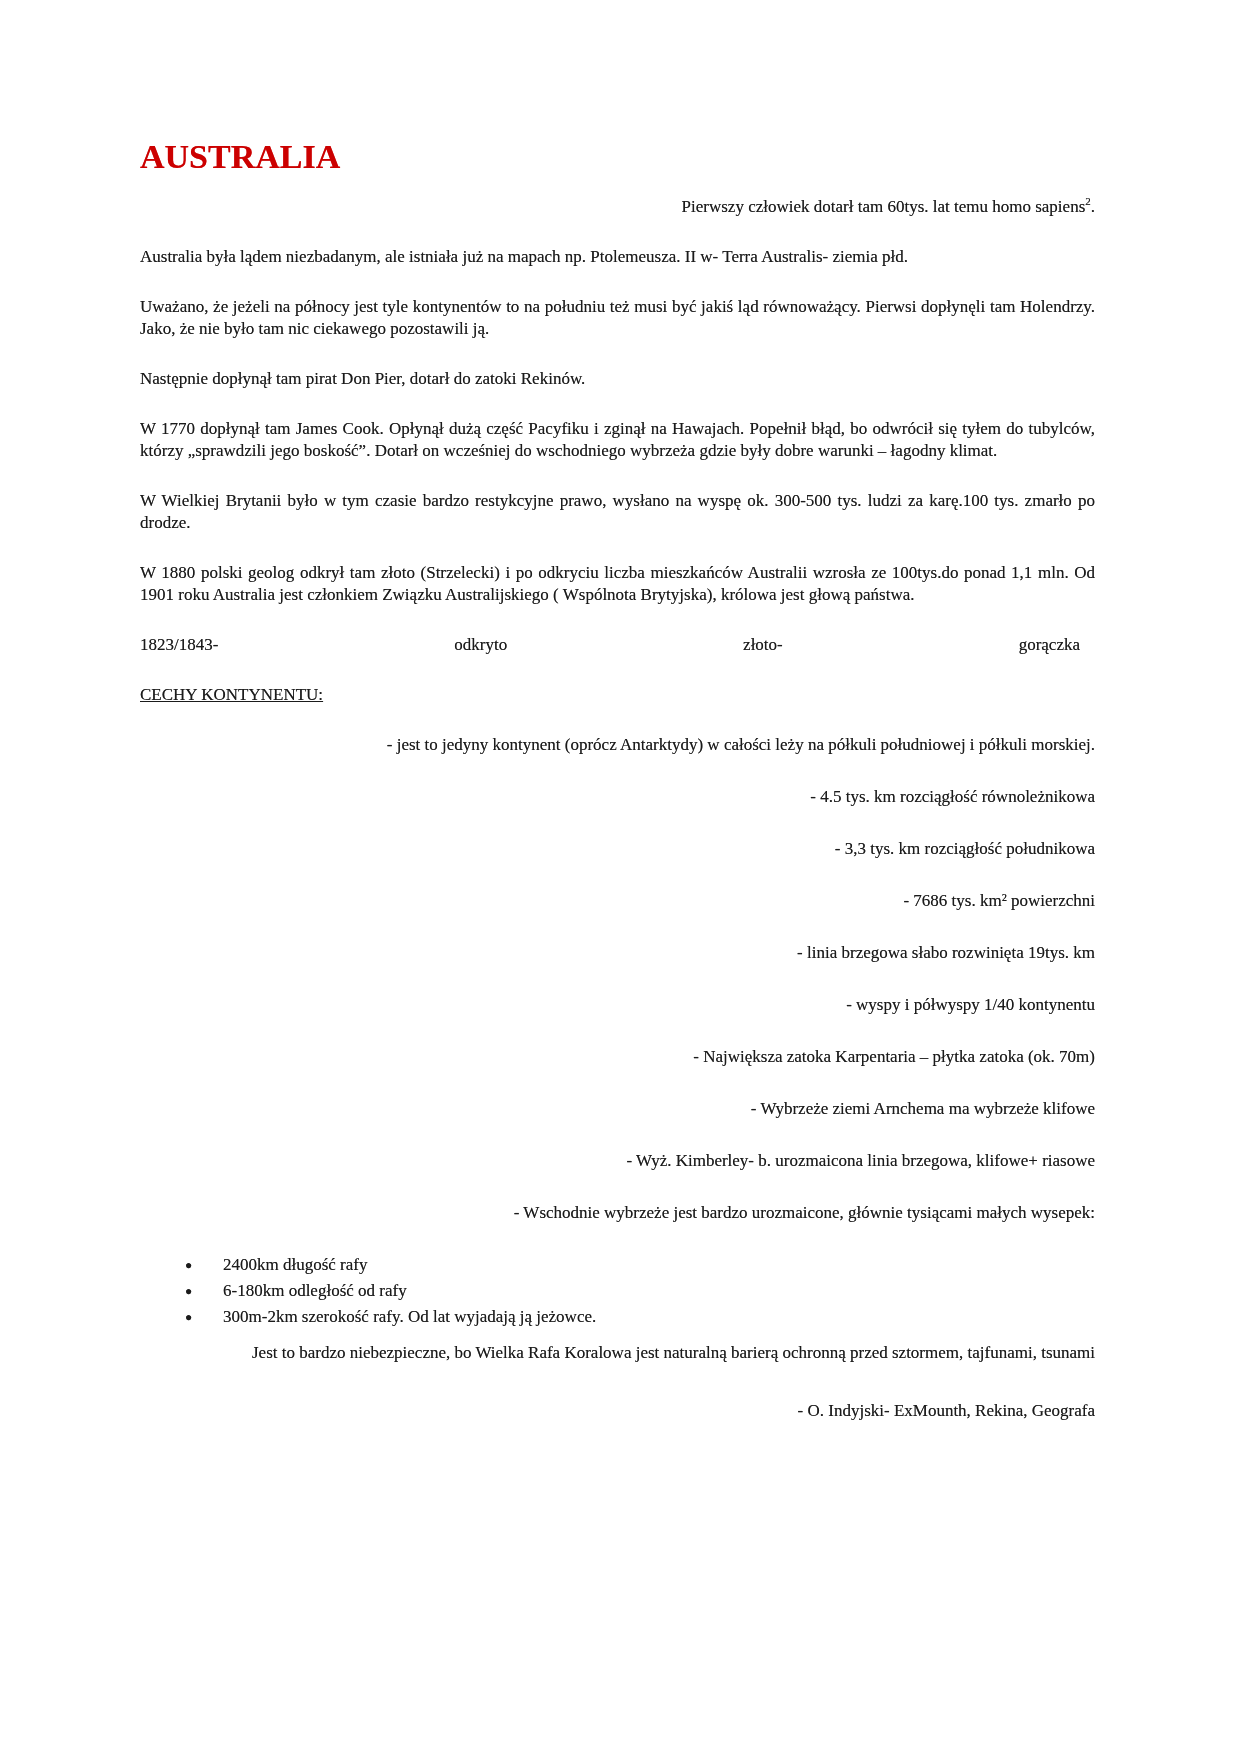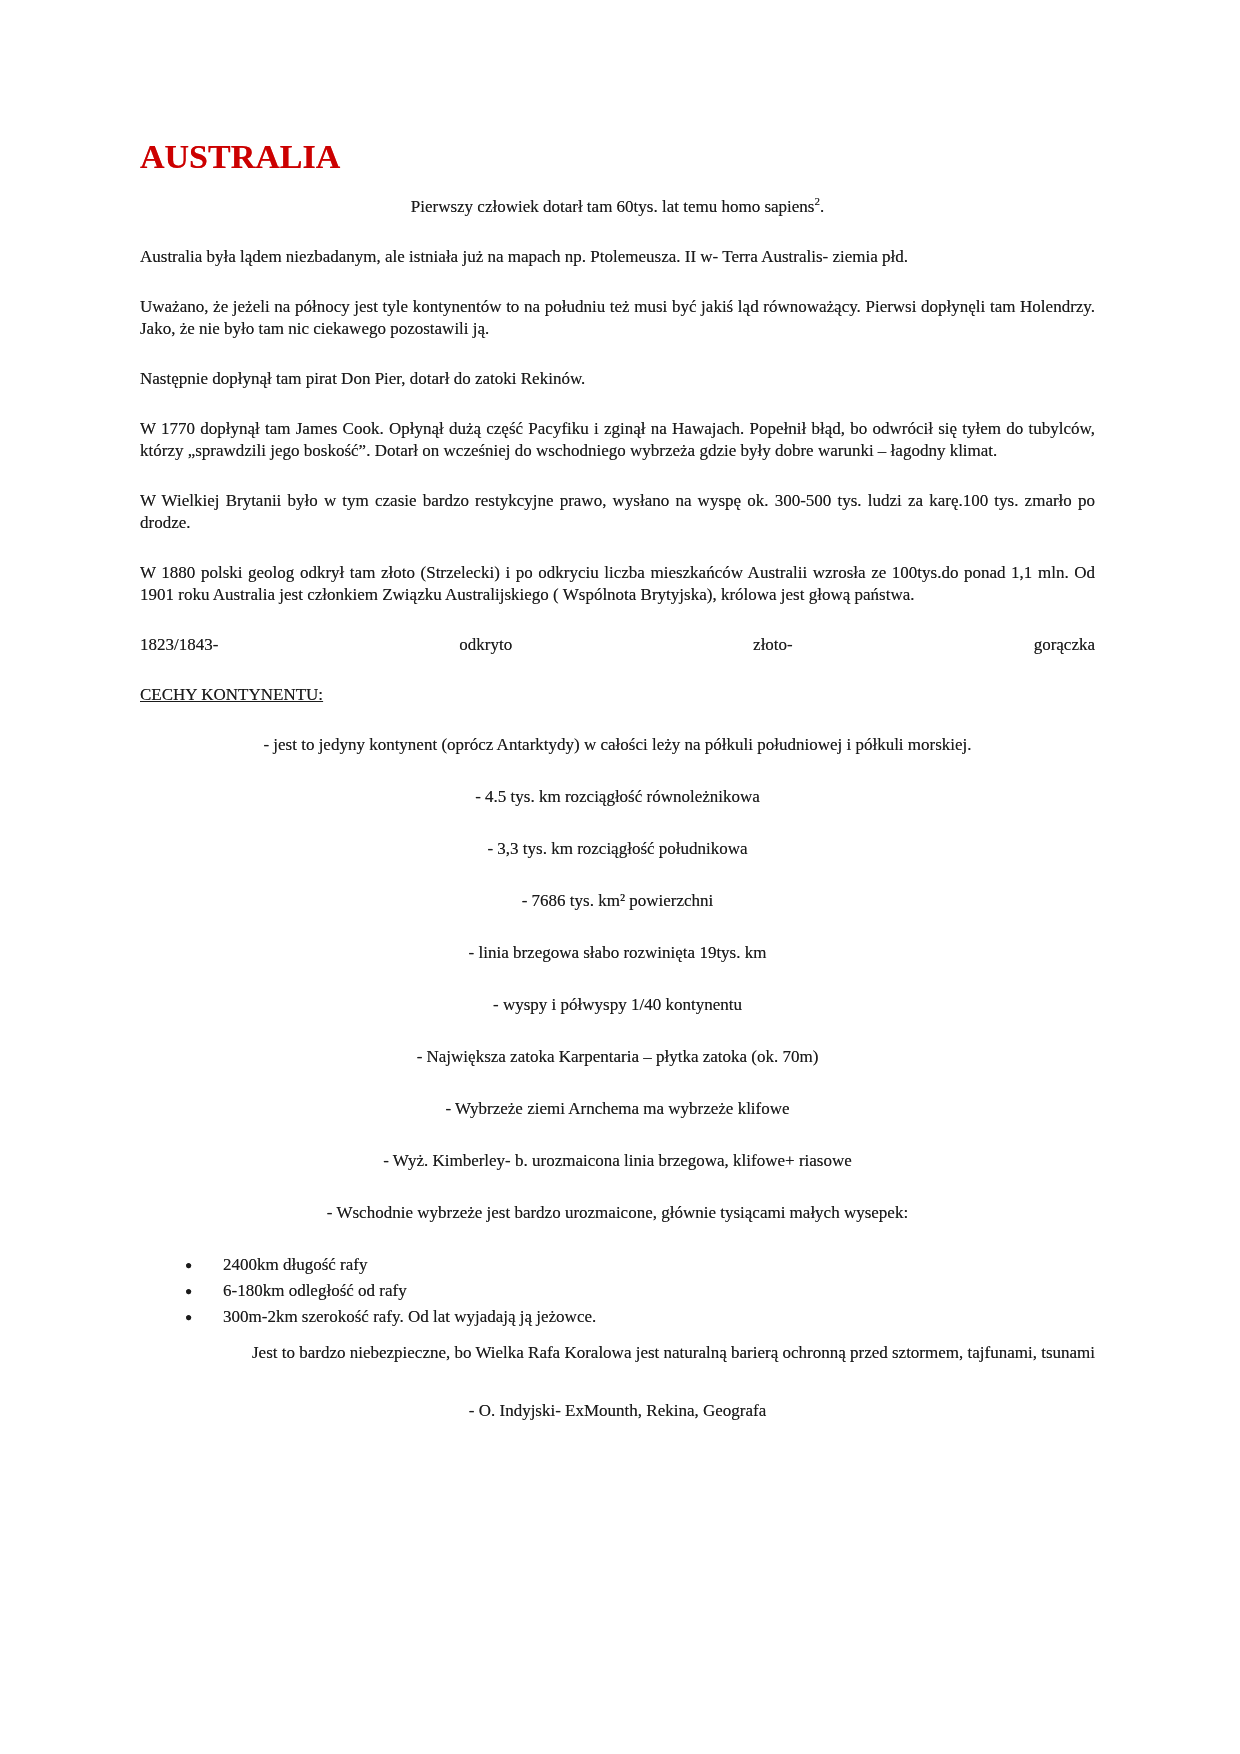--- a/index.html
+++ b/index.html
@@ -25,37 +25,37 @@
     font-weight: bold;
     margin: 0 0 28px 0;
     text-shadow: 0 0 0.5px rgba(204,0,0,0.6);
   }
   p.para {
     margin: 0 0 28px 0;
     text-align: justify;
   }
   p.plain {
     margin: 0 0 28px 0;
-    text-align: center;
+    text-align: right;
   }
   .gold-line {
     display: flex;
     justify-content: space-between;
-    margin: 0 0 28px 0;
+    margin: 0 15px 28px 0;
     align-items: center;
   }
   .section-heading {
     text-decoration: underline;
     font-weight: normal;
     font-size: 17px;
     margin: 20px 0 28px 0;
   }
   p.feature {
     margin: 0 0 30px 0;
-    text-align: center;
+    text-align: right;
   }
   ul.reef-list {
     list-style: none;
     margin: 0 0 14px 0;
     padding: 0;
   }
   ul.reef-list li {
     position: relative;
     padding-left: 83px;
     margin: 0 0 4px 0;

